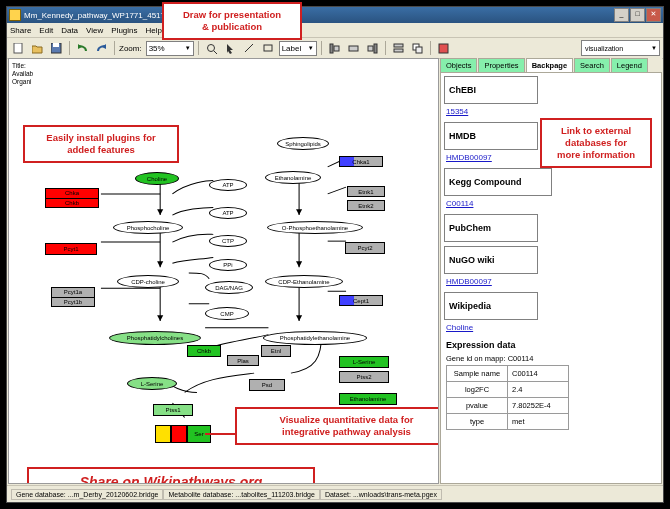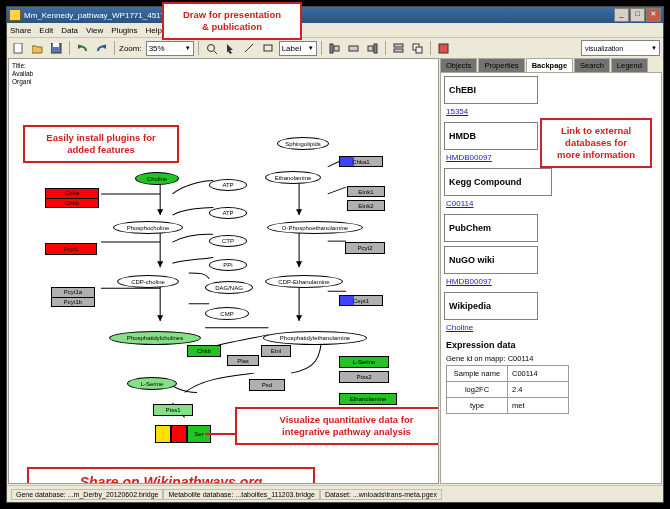--- a/index.html
+++ b/index.html
@@ -20,21 +20,21 @@
   .zoomsel .arr{margin-left:auto;font-size:6px;padding-right:2px;}
   .tbtn{width:15px;height:15px;background:#ece9d8;border:1px solid #ece9d8;display:flex;align-items:center;justify-content:center;}
   .sep{width:1px;height:14px;background:#aca899;margin:0 2px;}
   .visbox{margin-left:auto;width:74px;height:14px;background:#fff;border:1px solid #808080;font-size:7px;display:flex;align-items:center;padding-left:3px;}
   .visbox .arr{margin-left:auto;padding-right:2px;font-size:6px;}
   
   .content{position:absolute;left:0;top:50px;right:0;bottom:17px;display:flex;}
   .canvaswrap{position:relative;flex:1;background:#fff;border:1px solid #9a9a9a;margin:1px;overflow:hidden;}
   .sidebar{width:222px;background:#ece9d8;display:flex;flex-direction:column;margin:1px 1px 1px 0;}
   .tabs{display:flex;height:14px;font-size:7.5px;background:#ece9d8;}
-  .tab{padding:2px 5px;border:1px solid #aca899;border-bottom:none;background:#737373;margin-right:1px;}
+  .tab{padding:2px 5px;border:1px solid #aca899;border-bottom:none;background:#86efac;margin-right:1px;}
   .tab.active{background:#fff;font-weight:bold;}
   .panel{flex:1;background:#fff;border:1px solid #aca899;overflow:hidden;position:relative;padding:3px;}
   .dbblock{margin-bottom:4px;}
   .dbhead{border:1px solid #808080;background:#fff;font-weight:bold;font-size:9px;padding:8px 4px;width:84px;}
   .dblink{color:#1818c8;text-decoration:underline;font-size:8px;padding:3px 2px 2px 2px;display:block;}
   .dbplain{font-size:8px;padding:3px 2px 2px 2px;display:block;color:#000;}
   .exprhead{font-weight:bold;font-size:9px;margin:6px 0 4px 2px;}
   .geneid{font-size:7.5px;margin:0 0 2px 2px;}
   table.expr{border-collapse:collapse;font-size:7.5px;margin-left:2px;}
   table.expr td{border:1px solid #9a9a9a;padding:2px 4px;height:11px;}
@@ -394,20 +394,24 @@
           <tbody>
               <tr>
             <td class="k">Sample name</td>
             <td class="v">C00114</td>
           </tr>
           <tr>
             <td class="k">log2FC</td>
             <td class="v">2.4</td>
           </tr>
           <tr>
+            <td class="k">pvalue</td>
+            <td class="v">7.80252E-4</td>
+          </tr>
+          <tr>
             <td class="k">type</td>
             <td class="v">met</td>
           </tr>
         </tbody>
           </table>
       </div>
     </div>
   </div>
 
   <div class="statusbar">

